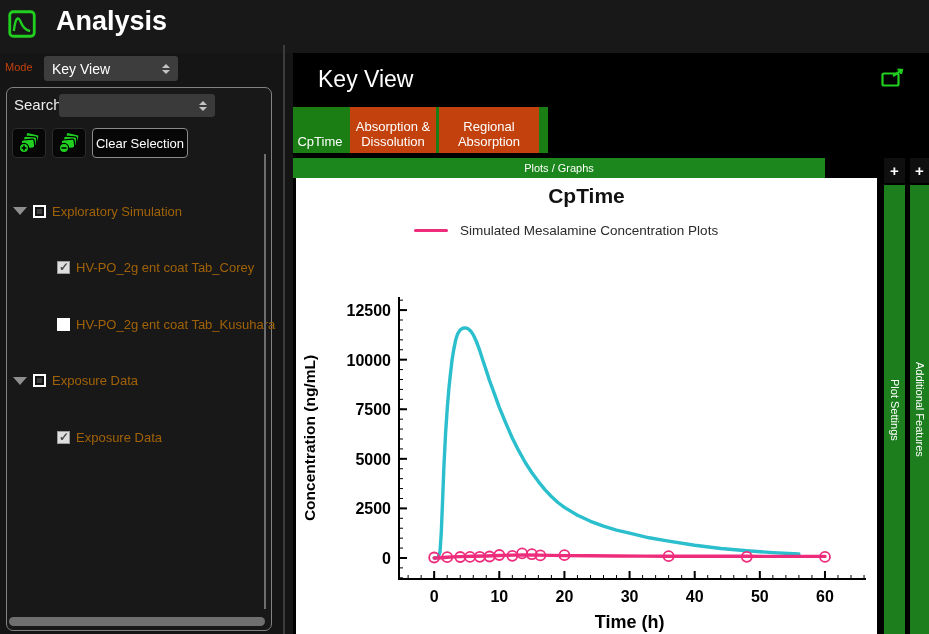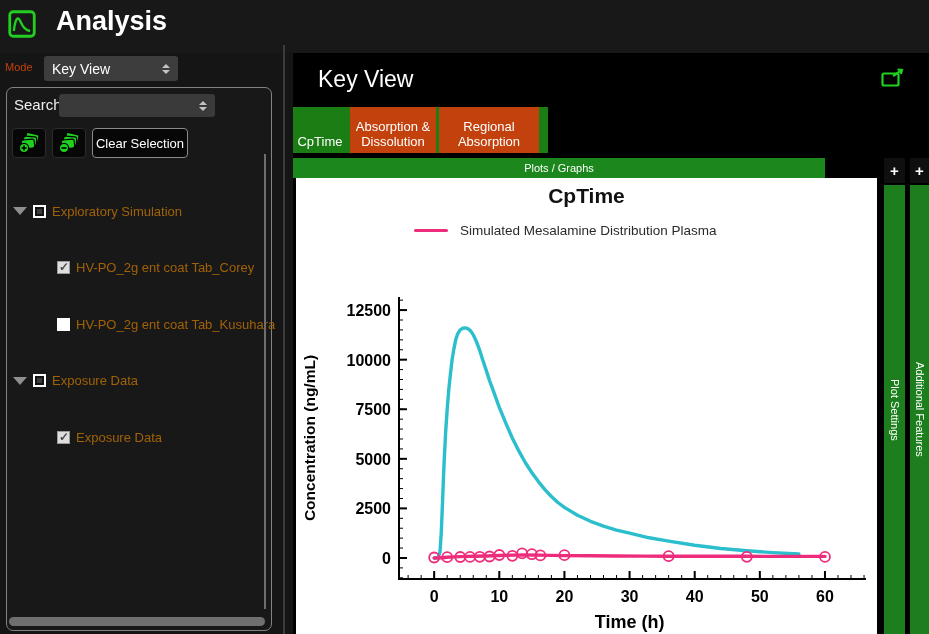--- a/index.html
+++ b/index.html
@@ -199,21 +199,21 @@
 
   <div id="plots-bar">Plots / Graphs</div>
 
   <div id="plot-area">
     <div id="chart-title">CpTime</div>
     <div id="legend">
       <div class="legend-row">
         <span class="legend-sample">
             <span class="sample-line line-pink"></span>
           </span>
-        <span class="legend-label">Simulated Mesalamine Distribution Plasma</span>
+        <span class="legend-label">Simulated Mesalamine Concentration Plots</span>
       </div>
     </div>
     <svg id="chart" width="575" height="353">
         <line x1="99" y1="16" x2="99" y2="298" stroke="#000" stroke-width="2"></line>
         <line x1="98" y1="298" x2="566" y2="298" stroke="#000" stroke-width="2"></line>
         <line x1="108.11854951185495" y1="298" x2="108.11854951185495" y2="294" stroke="#000" stroke-width="1"></line>
         <line x1="121.14504881450489" y1="298" x2="121.14504881450489" y2="294" stroke="#000" stroke-width="1"></line>
         <line x1="134.17154811715483" y1="298" x2="134.17154811715483" y2="294" stroke="#000" stroke-width="1"></line>
         <line x1="147.19804741980474" y1="298" x2="147.19804741980474" y2="294" stroke="#000" stroke-width="1"></line>
         <line x1="160.22454672245468" y1="298" x2="160.22454672245468" y2="294" stroke="#000" stroke-width="1"></line>

